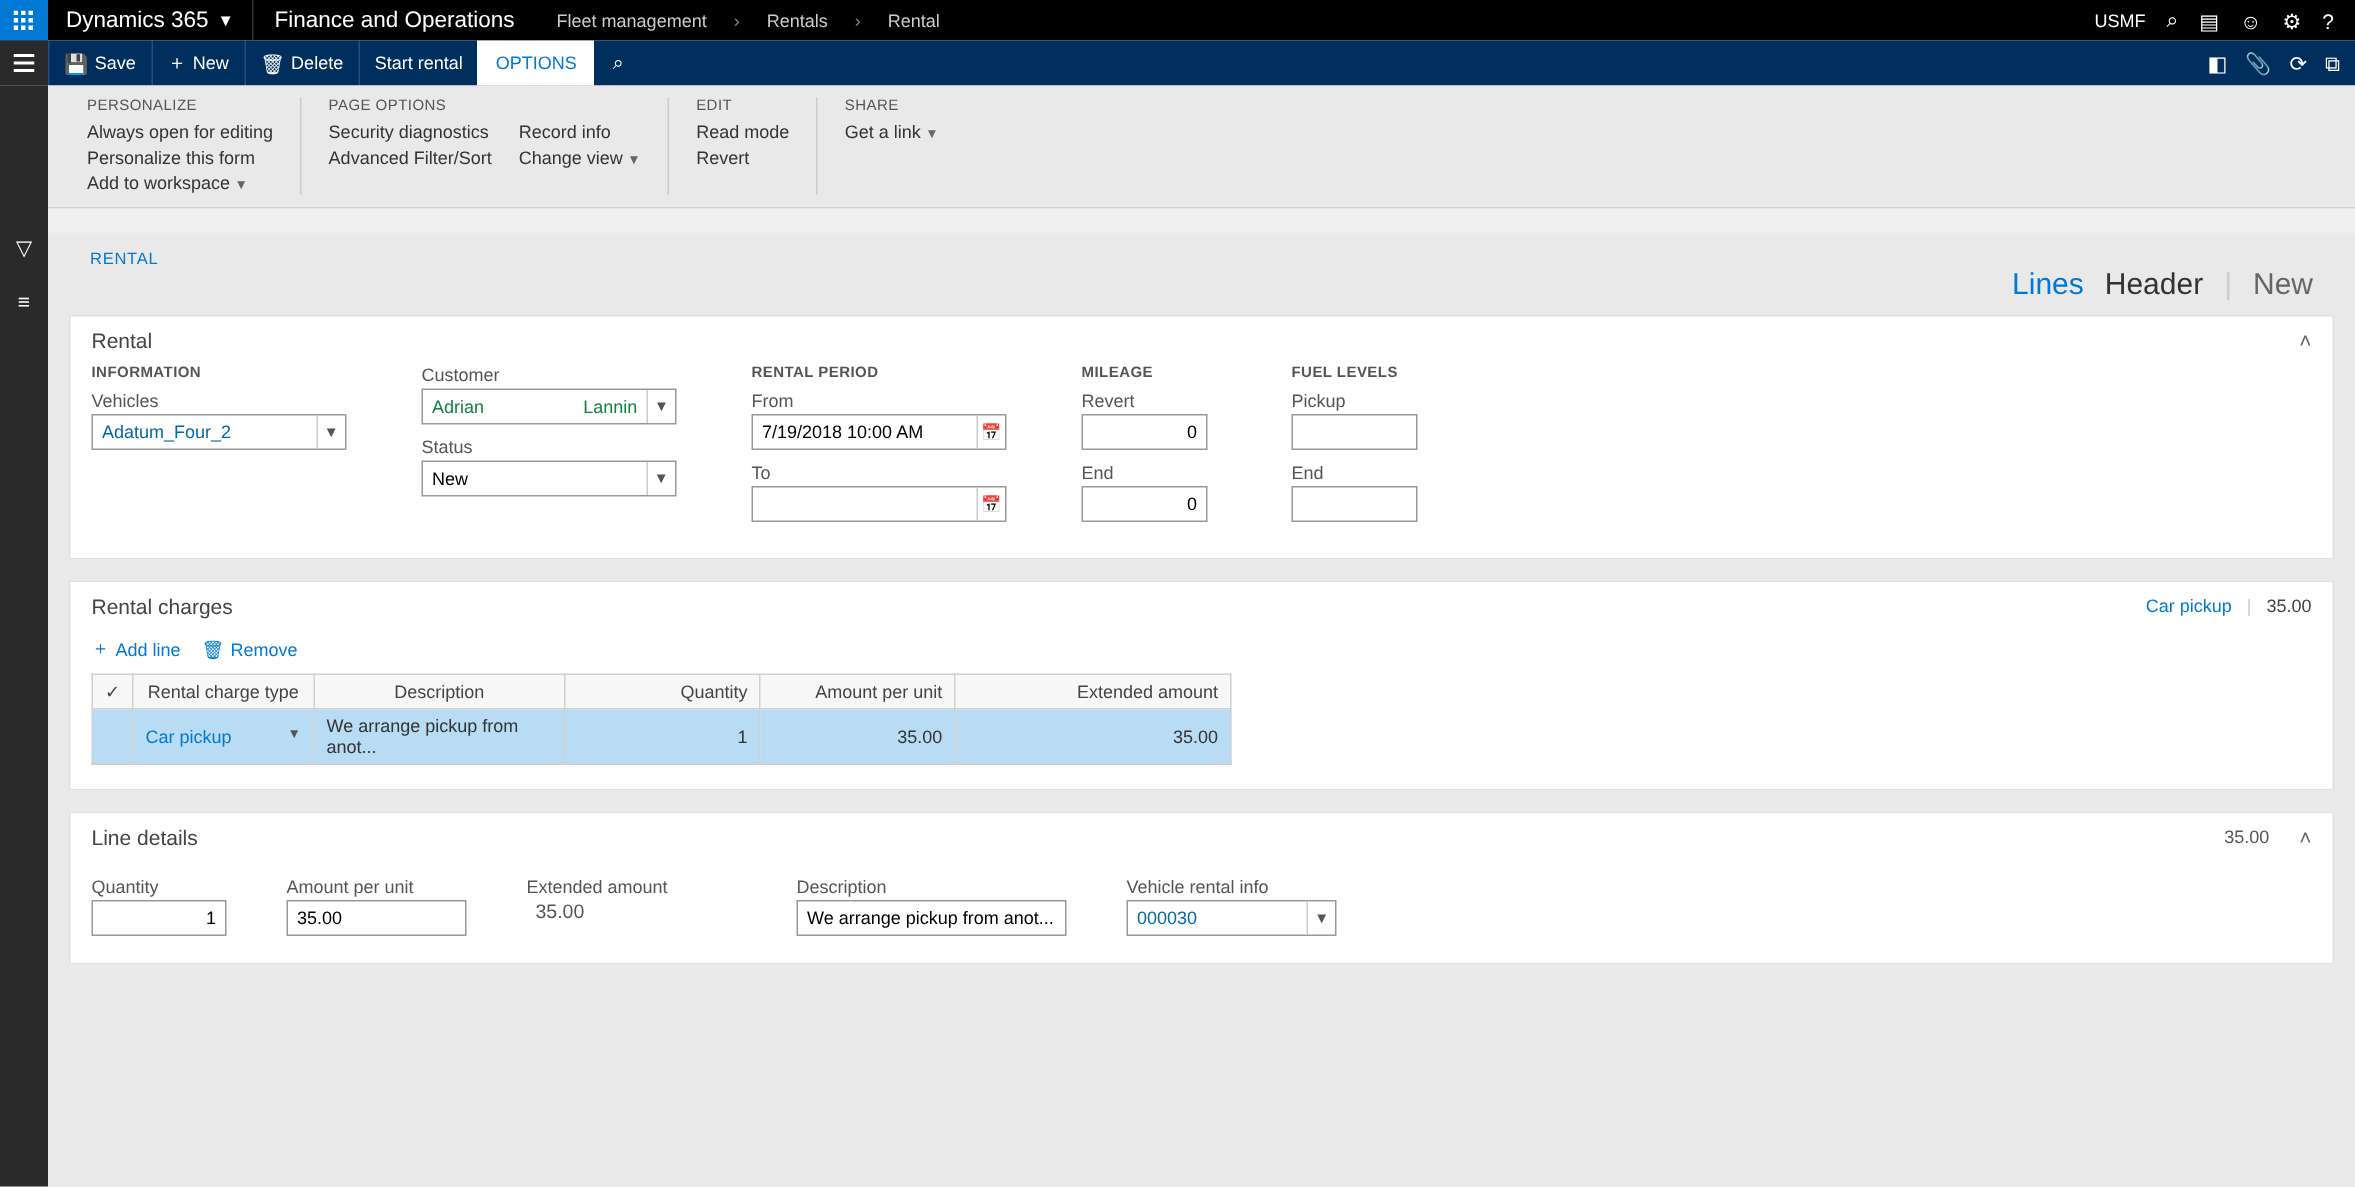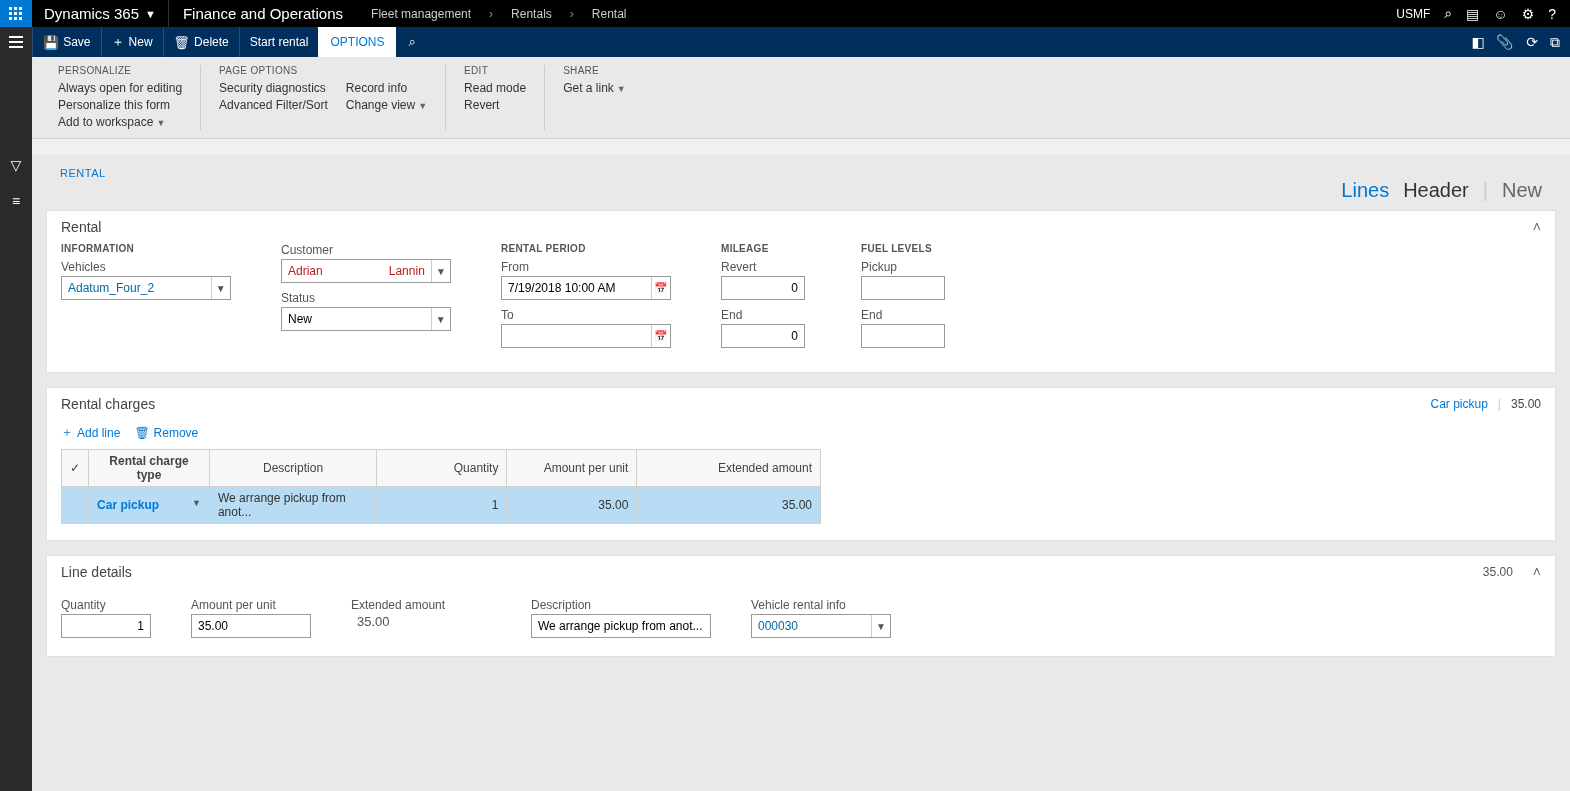--- a/index.html
+++ b/index.html
@@ -66,37 +66,37 @@
 .field { margin-bottom: 8px; }
 .field label { display: block; font-size: 12px; color: #555; margin-bottom: 2px; }
 .field .control { display: flex; align-items: center; background: #fff; border: 1px solid #999; height: 24px; }
 .field .control input { border: none; outline: none; padding: 0 6px; width: 100%; font-size: 12px; background: transparent; }
 .field .control .dd { width: 22px; text-align: center; border-left: 1px solid #ccc; cursor: pointer; font-size: 10px; color: #555; height: 100%; display: flex; align-items: center; justify-content: center;}
 .field .control .cal { width: 22px; text-align: center; border-left: 1px solid #ccc; cursor: pointer; font-size: 11px; color: #555; height:100%; display:flex; align-items:center; justify-content:center;}
 .control.link-style input { color: #0369a1; }
 .control.num input { text-align: right; }
 .w-170 { width: 170px; }
 .w-170b { width: 170px; }
-.customer-split input { color: #b91c1c; }
+.customer-split input { color: #15803d; }
 .customer-split .last { text-align: right; padding-right: 6px; }
 
 
 .rc-head { justify-content: space-between; }
 .rc-head .rc-right { display: flex; align-items: center; gap: 10px; font-size: 12px; }
 .rc-head .rc-right .rc-type { color: #0078d4; }
 .rc-head .rc-right .divider { color: #ccc; }
 
 .grid-toolbar { display: flex; gap: 14px; padding: 4px 0 8px 0; }
 .grid-toolbar .gt-btn { color: #0078d4; font-size: 12px; cursor: pointer; display: flex; align-items: center; gap: 4px; }
 
 table.grid { border-collapse: collapse; width: 760px; }
 table.grid th, table.grid td { border: 1px solid #d0d0d0; font-size: 12px; padding: 4px 8px; height: 22px; }
 table.grid th { background: #f7f7f7; font-weight: normal; color: #444; }
 table.grid th.check, table.grid td.check { width: 24px; text-align: center; }
-table.grid .chargetype { width: 130px; font-weight: bold; }
+table.grid .chargetype { width: 130px; }
 table.grid .desc { width: 180px; }
 table.grid .num { text-align: right; width: 140px; }
 table.grid tr.sel td { background: #b8dcf4; }
 table.grid tr.sel td.chargetype { color: #0078d4; }
 table.grid tr.sel td.chargetype .dd-inline { float: right; color: #555; font-size: 9px; }
 
 
 .ld-head { justify-content: space-between; }
 .ld-head .ld-amount { font-size: 12px; color: #555; margin-right: 10px; }
 .tabstrip { padding: 0 14px; }

